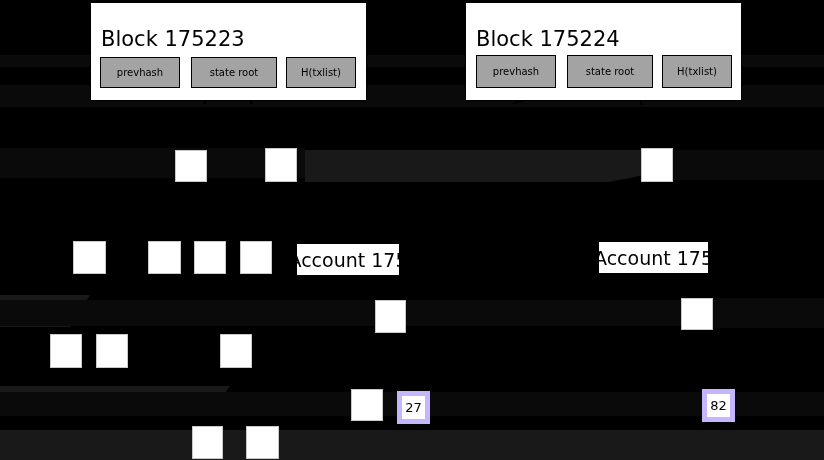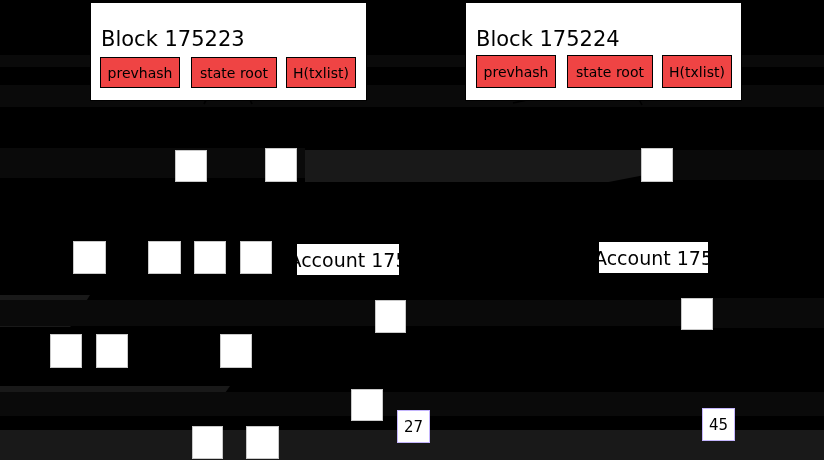--- a/index.html
+++ b/index.html
@@ -38,46 +38,45 @@
     left: 10px;
     top: 4px;
     font-size: 21px;
     color: #000000;
     white-space: nowrap;
     letter-spacing: 0px;
     margin-top: 20px;
   }
   .field-box {
     position: absolute;
-    background: #ef4444;
+    background: #a3a3a3;
     border: 1.5px solid #000000;
     box-sizing: border-box;
     display: flex;
     align-items: center;
     justify-content: center;
-    font-size: 14px;
+    font-size: 10px;
     color: #000000;
     white-space: nowrap;
   }
 
   
   .node {
     position: absolute;
     background: #ffffff;
     border: 1px solid #c9c9c9;
     box-sizing: border-box;
   }
   .node.value {
-    border: 1px solid #c4b5fd;
+    border: 5px solid #c4b5fd;
     display: flex;
     align-items: center;
     justify-content: center;
-    font-size: 15px;
+    font-size: 13px;
     color: #000000;
-    margin-top: 19px;
   }
 
   
   .acct {
     position: absolute;
     background: #ffffff;
     border: 1px solid #000000;
     box-sizing: border-box;
     display: flex;
     align-items: center;
@@ -150,21 +149,21 @@
       <div class="node" style="left: 240px; top: 241px; width: 32px; height: 33px;"></div>
       <div class="node" style="left: 375px; top: 300px; width: 31px; height: 33px;"></div>
       <div class="node" style="left: 681px; top: 298px; width: 32px; height: 32px;"></div>
       <div class="node" style="left: 50px; top: 334px; width: 32px; height: 34px;"></div>
       <div class="node" style="left: 96px; top: 334px; width: 32px; height: 34px;"></div>
       <div class="node" style="left: 220px; top: 334px; width: 32px; height: 34px;"></div>
       <div class="node" style="left: 351px; top: 389px; width: 32px; height: 32px;"></div>
       <div class="node" style="left: 192px; top: 426px; width: 31px; height: 33px;"></div>
       <div class="node" style="left: 246px; top: 426px; width: 33px; height: 33px;"></div>
       <div class="node value" style="left: 397px; top: 391px; width: 33px; height: 33px;">27</div>
-      <div class="node value" style="left: 702px; top: 389px; width: 33px; height: 33px;">45</div>
+      <div class="node value" style="left: 702px; top: 389px; width: 33px; height: 33px;">82</div>
     </div>
 
   <div id="accounts-layer">
       <div class="acct" style="left: 296px; top: 243px; width: 104px; height: 33px;">Account 175</div>
       <div class="acct" style="left: 598px; top: 241px; width: 111px; height: 33px;">Account 175</div>
     </div>
 
 </div>
 
 </body></html>

